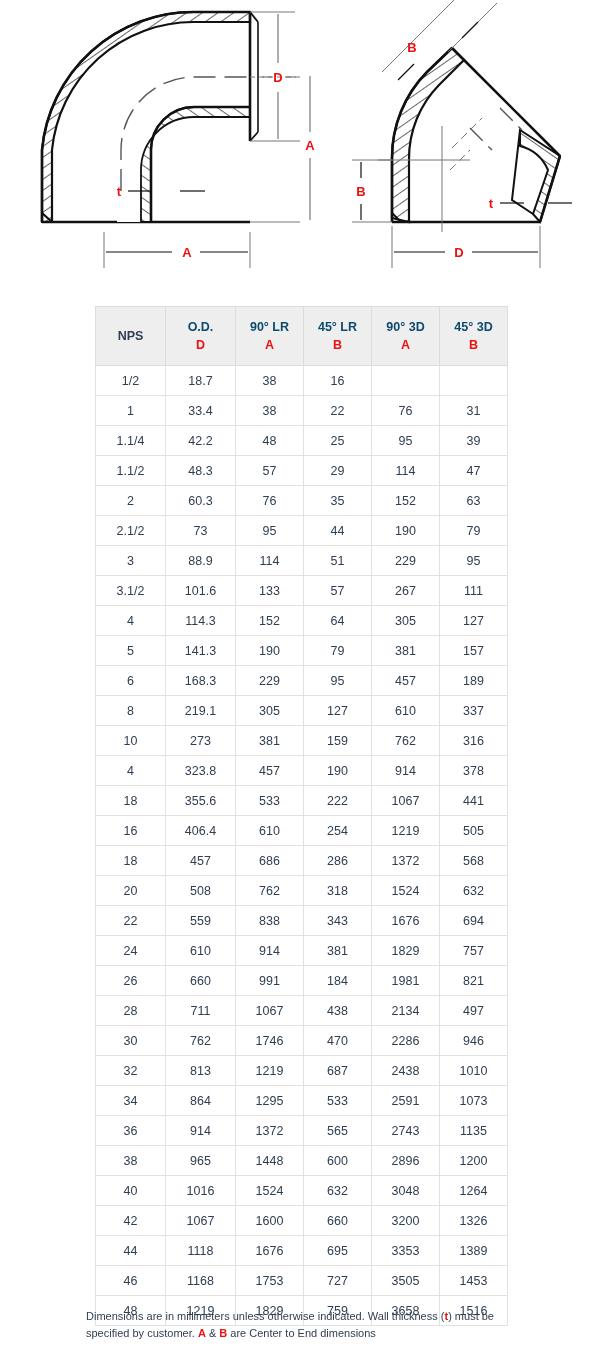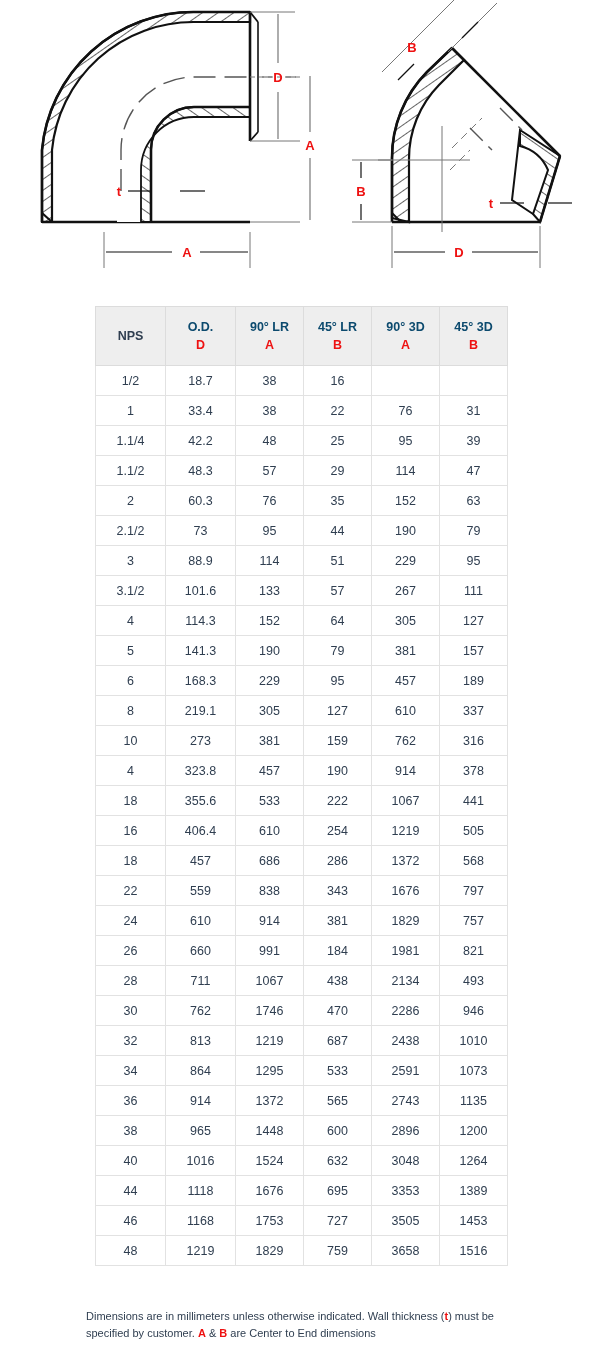--- a/index.html
+++ b/index.html
@@ -369,26 +369,34 @@
           </tr>
           <tr>
             <td>18</td>
             <td>457</td>
             <td>686</td>
             <td>286</td>
             <td>1372</td>
             <td>568</td>
           </tr>
           <tr>
+            <td>20</td>
+            <td>508</td>
+            <td>762</td>
+            <td>318</td>
+            <td>1524</td>
+            <td>632</td>
+          </tr>
+          <tr>
             <td>22</td>
             <td>559</td>
             <td>838</td>
             <td>343</td>
             <td>1676</td>
-            <td>797</td>
+            <td>694</td>
           </tr>
           <tr>
             <td>24</td>
             <td>610</td>
             <td>914</td>
             <td>381</td>
             <td>1829</td>
             <td>757</td>
           </tr>
           <tr>
@@ -398,21 +406,21 @@
             <td>184</td>
             <td>1981</td>
             <td>821</td>
           </tr>
           <tr>
             <td>28</td>
             <td>711</td>
             <td>1067</td>
             <td>438</td>
             <td>2134</td>
-            <td>493</td>
+            <td>497</td>
           </tr>
           <tr>
             <td>30</td>
             <td>762</td>
             <td>1746</td>
             <td>470</td>
             <td>2286</td>
             <td>946</td>
           </tr>
           <tr>
@@ -449,20 +457,28 @@
           </tr>
           <tr>
             <td>40</td>
             <td>1016</td>
             <td>1524</td>
             <td>632</td>
             <td>3048</td>
             <td>1264</td>
           </tr>
           <tr>
+            <td>42</td>
+            <td>1067</td>
+            <td>1600</td>
+            <td>660</td>
+            <td>3200</td>
+            <td>1326</td>
+          </tr>
+          <tr>
             <td>44</td>
             <td>1118</td>
             <td>1676</td>
             <td>695</td>
             <td>3353</td>
             <td>1389</td>
           </tr>
           <tr>
             <td>46</td>
             <td>1168</td>

